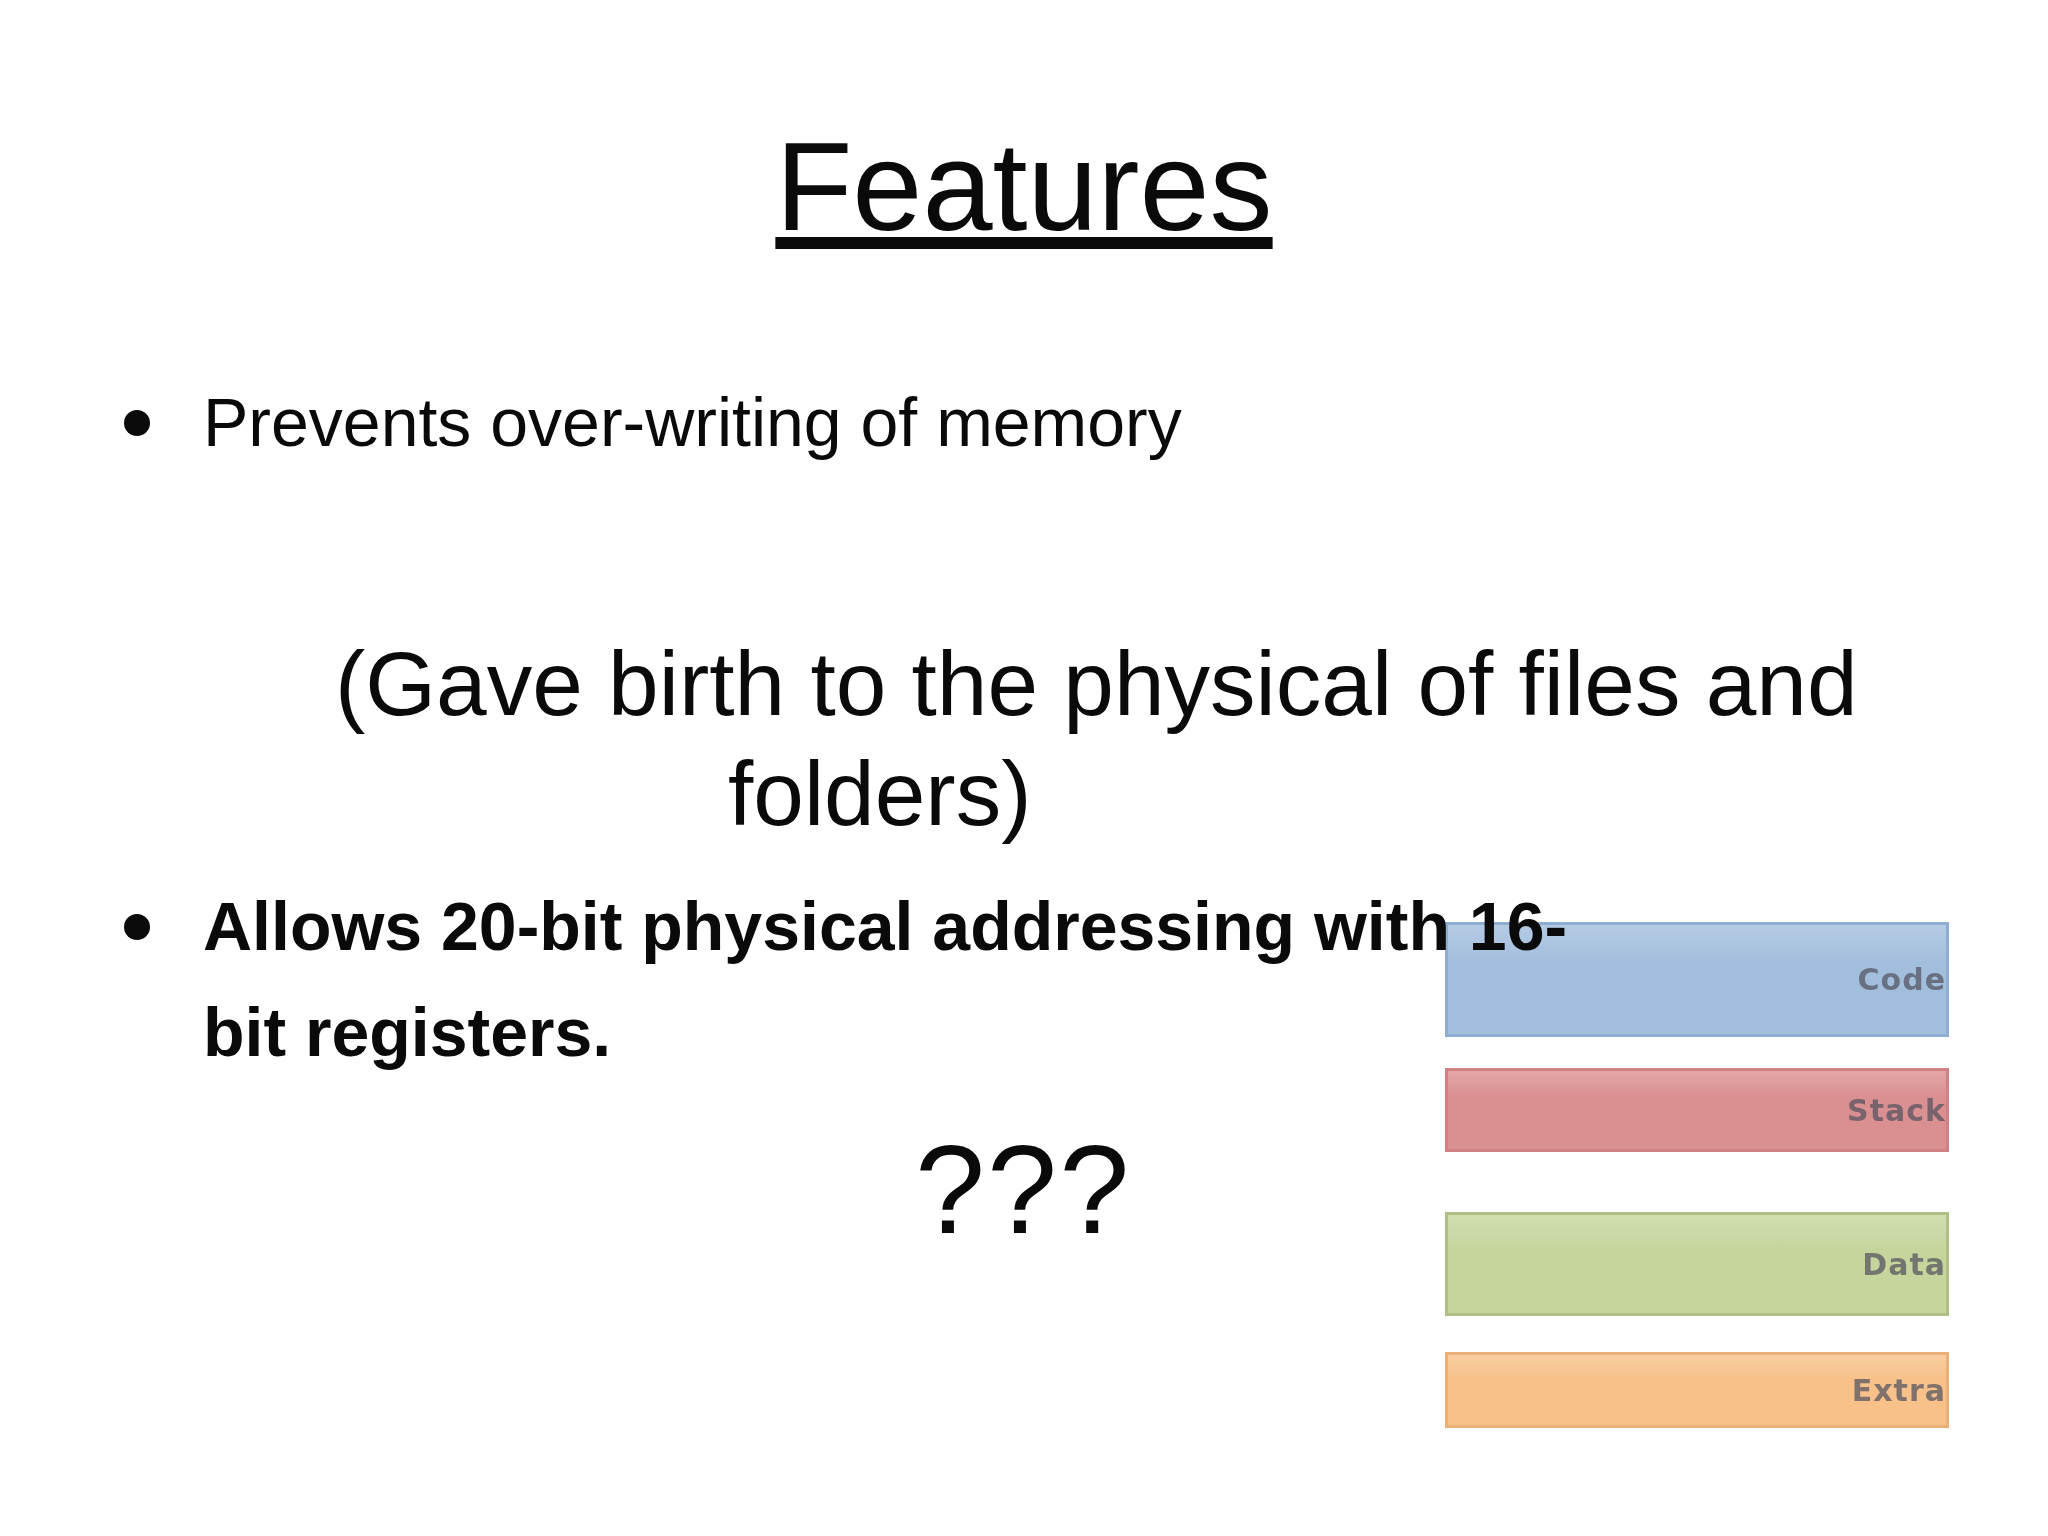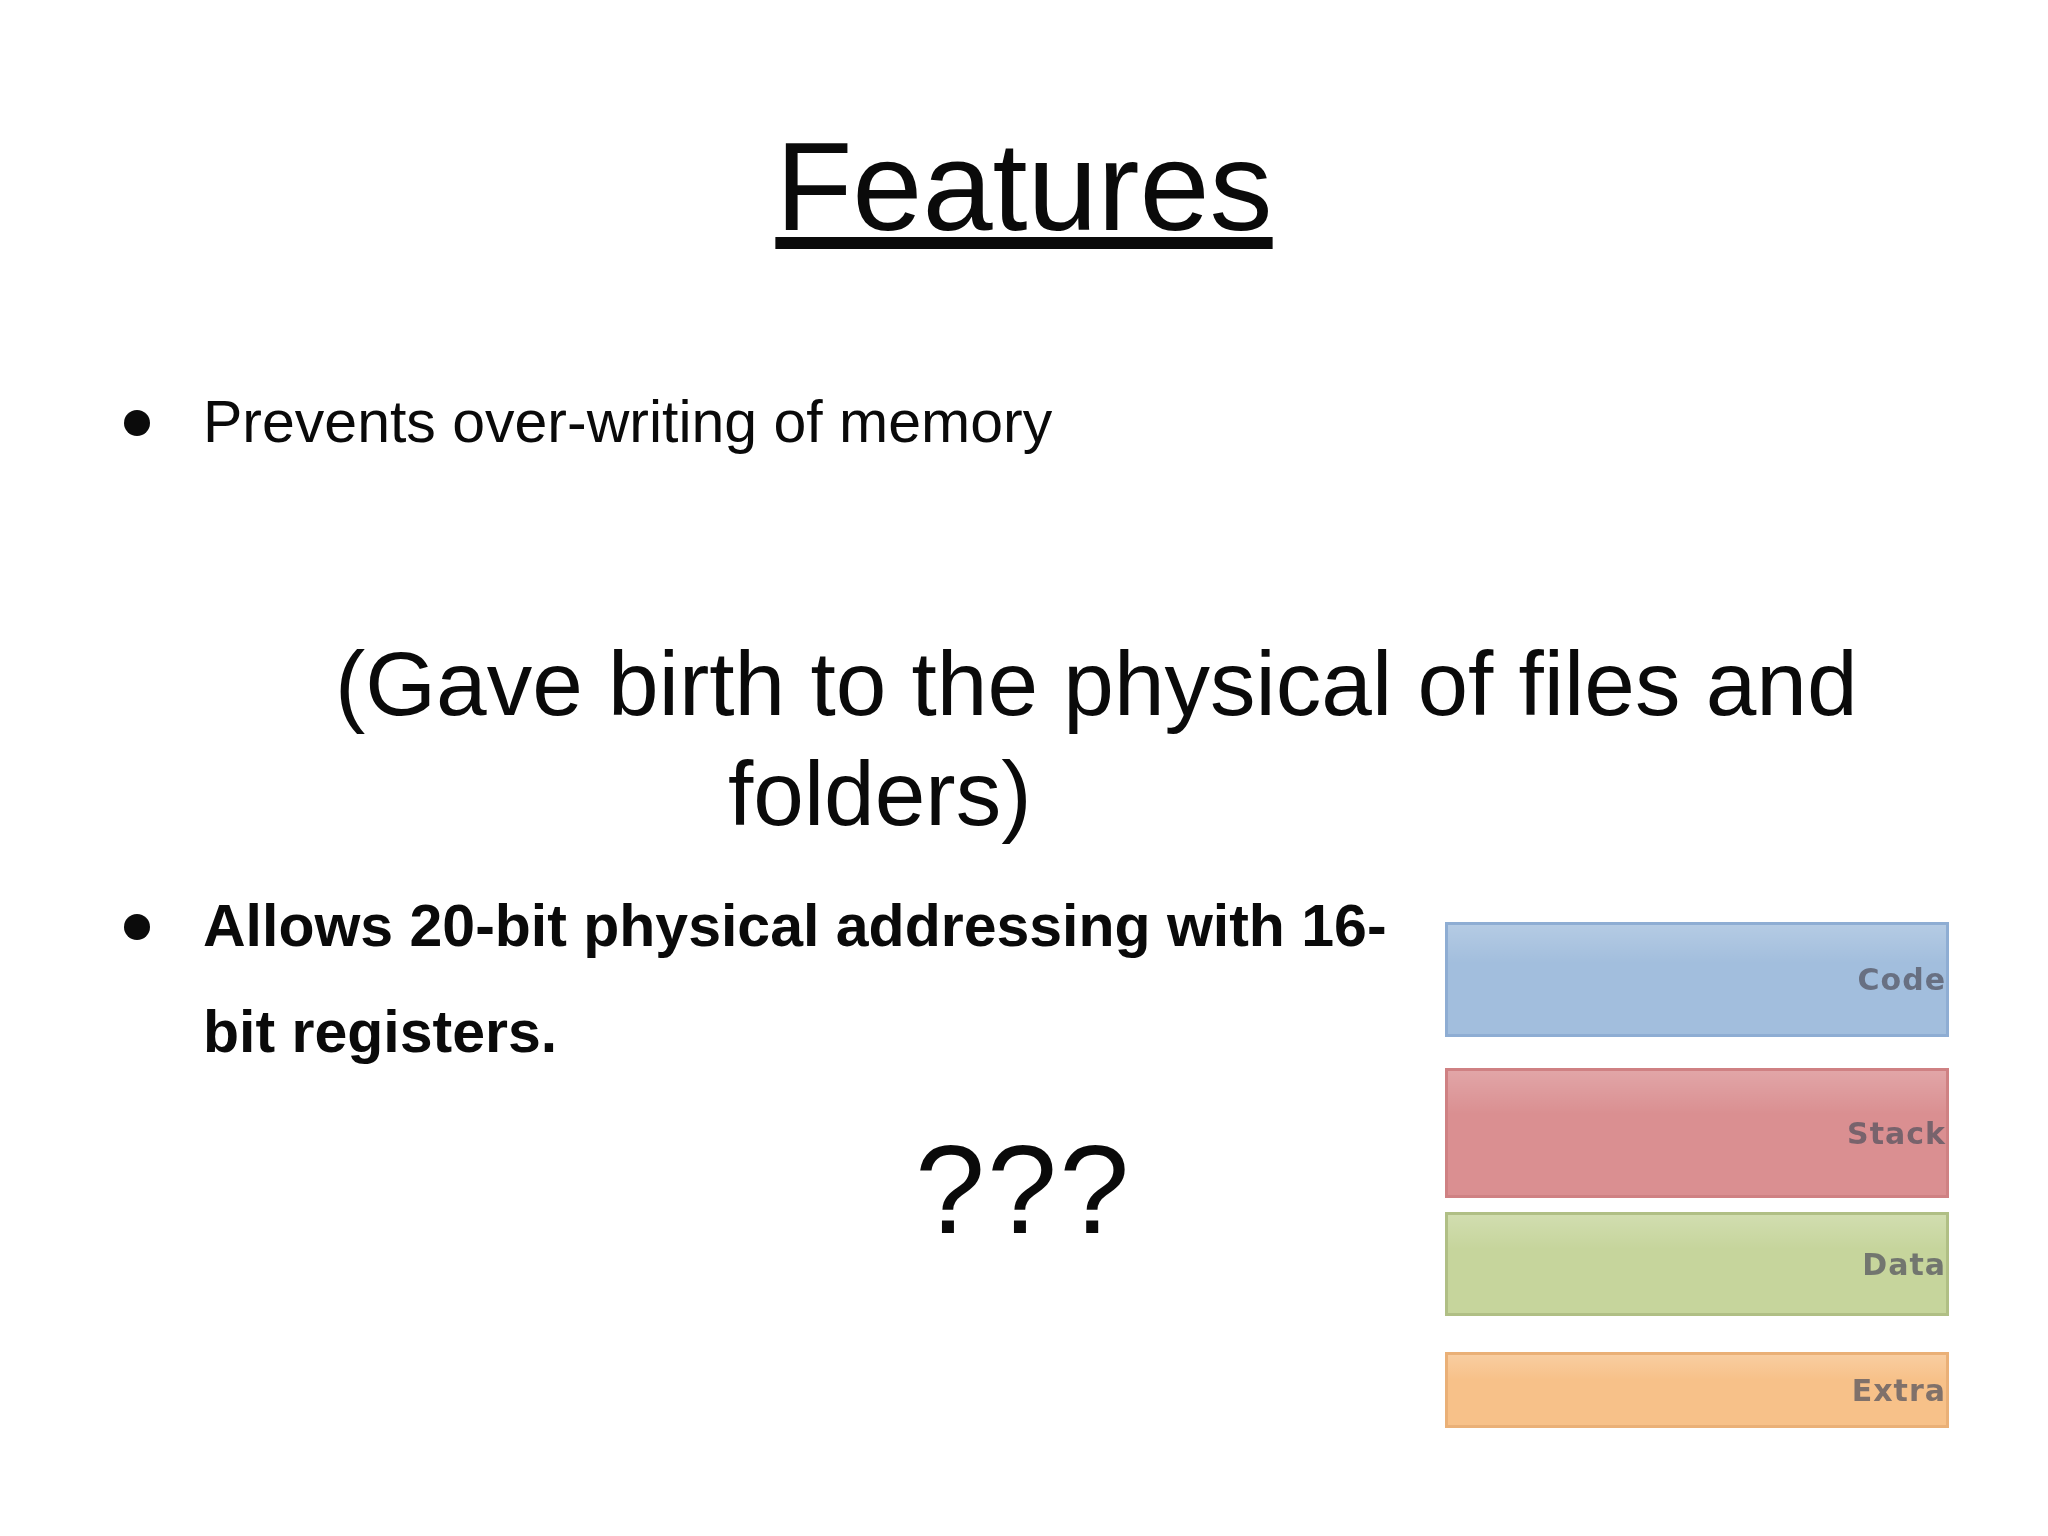--- a/index.html
+++ b/index.html
@@ -44,21 +44,21 @@
   .bullet-row .dot {
     width: 26px;
     height: 26px;
     border-radius: 50%;
     background: #0b0b0b;
     flex: none;
     margin-top: 41px;
   }
   .bullet-row .btext {
     margin-left: 53px;
-    font-size: 59px;
+    font-size: 68px;
     line-height: 106px;
     color: #0a0a0a;
     white-space: pre-line;
   }
   .row-1 { top: 369px; }
   .row-2 { top: 503px; }
   .row-3 { top: 873px; font-weight: bold; }
 
   
   .subnote {
@@ -99,21 +99,21 @@
     left: 12px;
     width: 504px;
     border: 3px solid transparent;
     box-sizing: border-box;
     display: flex;
     align-items: center;
     justify-content: flex-end;
     background-image: linear-gradient(to bottom, rgba(255,255,255,0.20), rgba(255,255,255,0) 35%);
   }
   .seg-0 { top: 0px;   height: 115px; }
-  .seg-1 { top: 146px; height: 130px; }
+  .seg-1 { top: 146px; height: 84px; }
   .seg-2 { top: 290px; height: 104px; }
   .seg-3 { top: 430px; height: 76px; }
   .seg-label {
     font-family: "DejaVu Sans", sans-serif;
     font-weight: bold;
     font-size: 30px;
     letter-spacing: 1px;
     color: rgba(82, 82, 94, 0.72);
   }
 </style>

